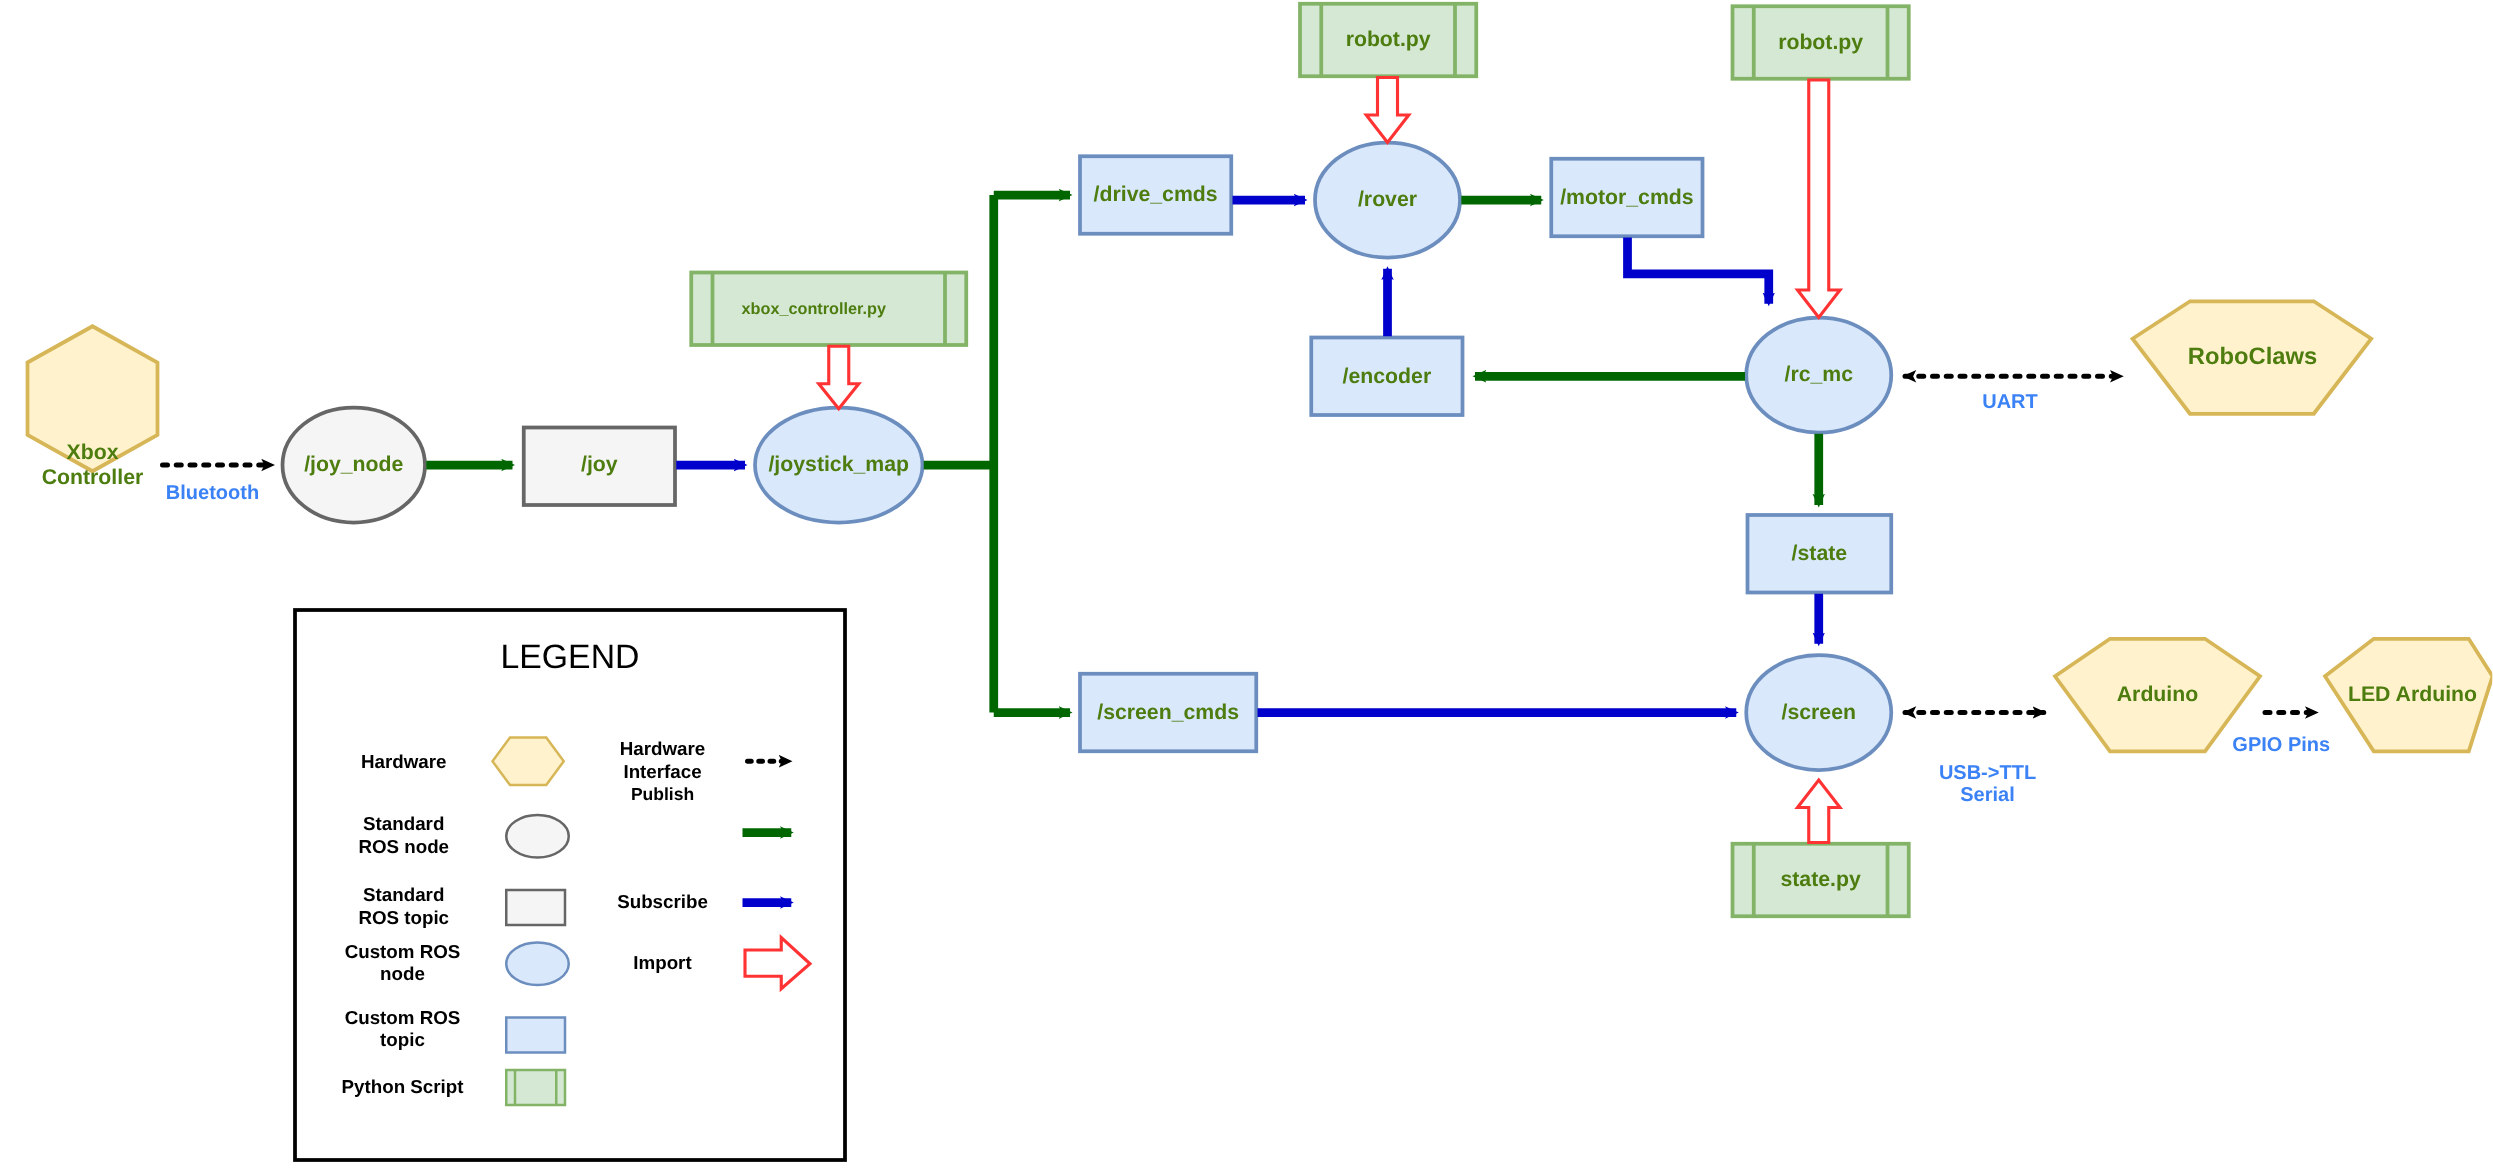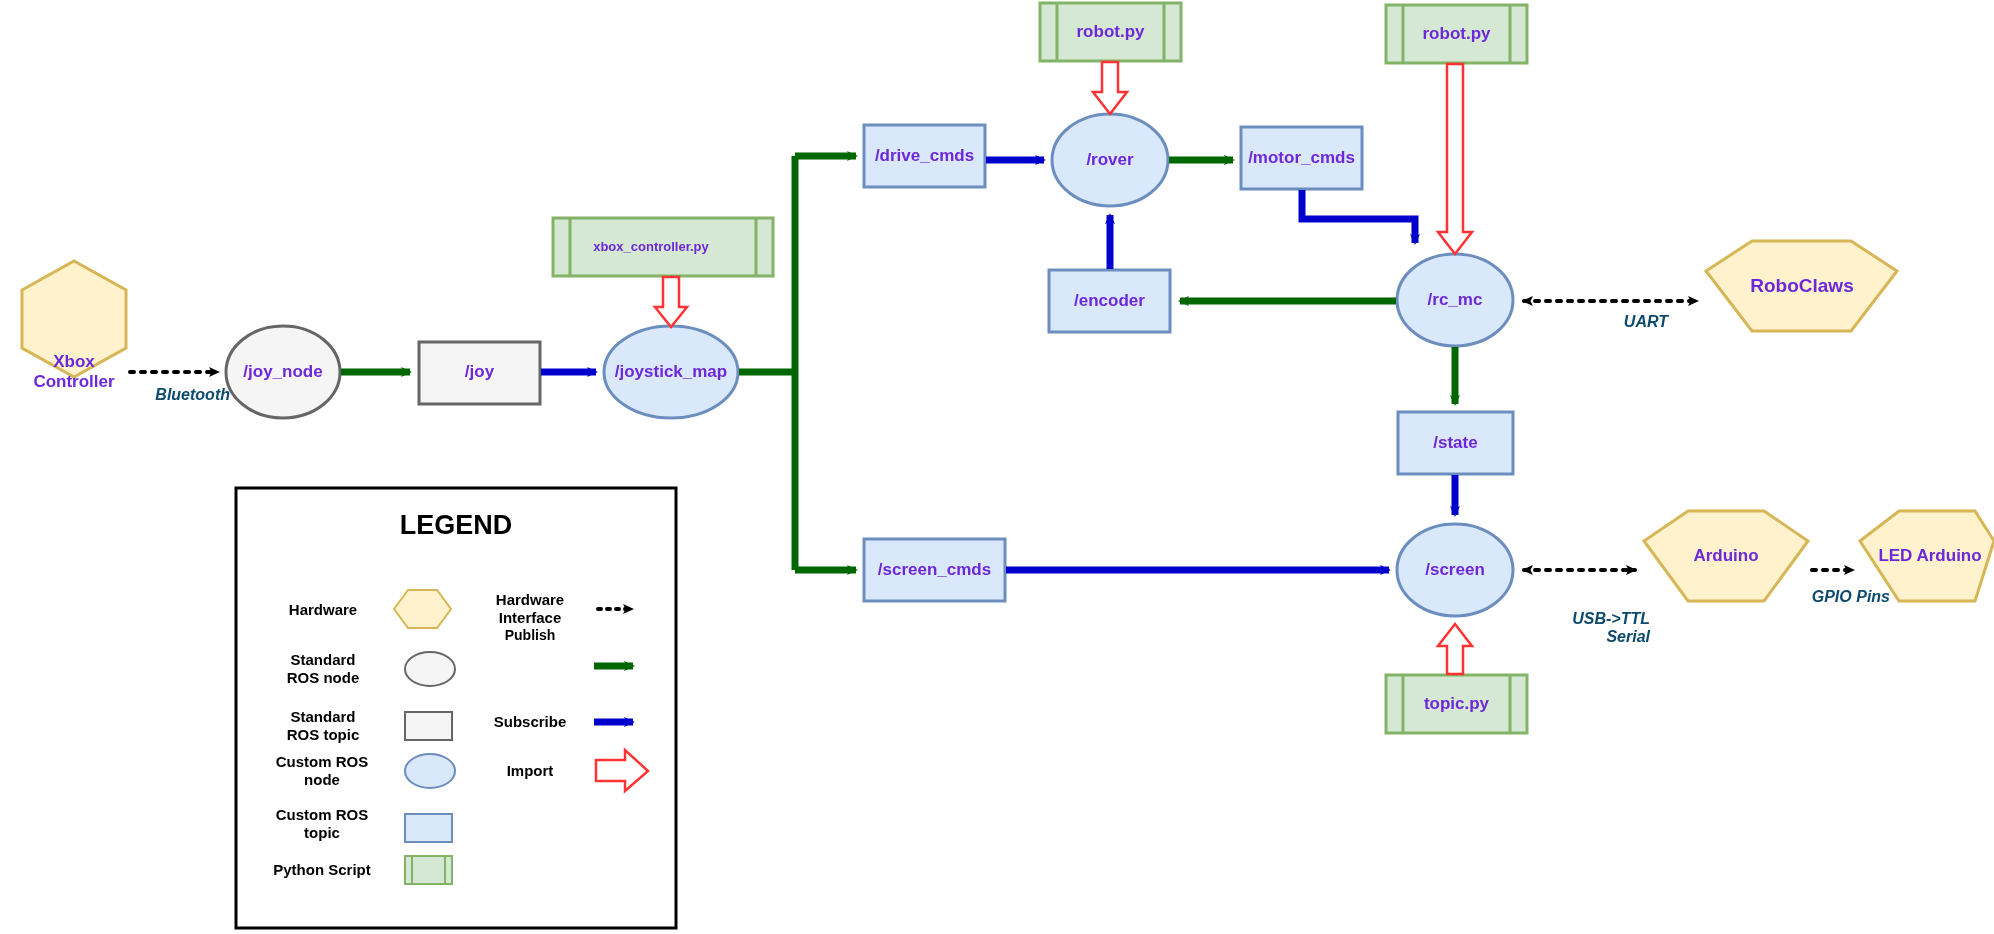--- a/index.html
+++ b/index.html
@@ -24,35 +24,34 @@
     width: 1994px;
     height: 934px;
   }
   .node-label {
     position: absolute;
     display: flex;
     align-items: center;
     justify-content: center;
     text-align: center;
     font-weight: bold;
-    color: #6d28d9;
+    color: #4d7c0f;
     pointer-events: none;
     line-height: 1.15;
   }
   .edge-label {
     position: absolute;
-    font-style: italic;
     font-weight: bold;
-    color: #0c4a6e;
-    text-align: right;
+    color: #3b82f6;
+    text-align: center;
     line-height: 1.15;
   }
   .legend-title {
     position: absolute;
-    font-weight: bold;
+    font-weight: normal;
     text-align: center;
     color: #000000;
   }
   .legend-text {
     position: absolute;
     display: flex;
     align-items: center;
     justify-content: center;
     text-align: center;
     font-weight: bold;
@@ -229,21 +228,21 @@
   <div class="node-label" style="left:1403px; top:19px; width:107px; height:30px; font-size:17px;">robot.py</div>
 
   <div class="node-label" style="left:1712px; top:271px; width:180px; height:30px; font-size:19px;">RoboClaws</div>
 
   <div class="node-label" style="left:1398px; top:428px; width:115px; height:30px; font-size:17px;">/state</div>
 
   <div class="node-label" style="left:864px; top:555px; width:141px; height:30px; font-size:17px;">/screen_cmds</div>
 
   <div class="node-label" style="left:1395px; top:555px; width:120px; height:30px; font-size:17px;">/screen</div>
 
-  <div class="node-label" style="left:1403px; top:689px; width:107px; height:30px; font-size:17px;">topic.py</div>
+  <div class="node-label" style="left:1403px; top:689px; width:107px; height:30px; font-size:17px;">state.py</div>
 
   <div class="node-label" style="left:1656px; top:541px; width:140px; height:30px; font-size:17px;">Arduino</div>
 
   <div class="node-label" style="left:1866px; top:541px; width:128px; height:30px; font-size:17px;">LED Arduino</div>
 
   <div class="edge-label" style="left:110px; top:386px; width:120px; font-size:16px;">Bluetooth</div>
 
   <div class="edge-label" style="left:1548px; top:313px; width:120px; font-size:16px;">UART</div>
 
   <div class="edge-label" style="left:1530px; top:610px; width:120px; font-size:16px; white-space:pre-line;">USB-&gt;TTL

